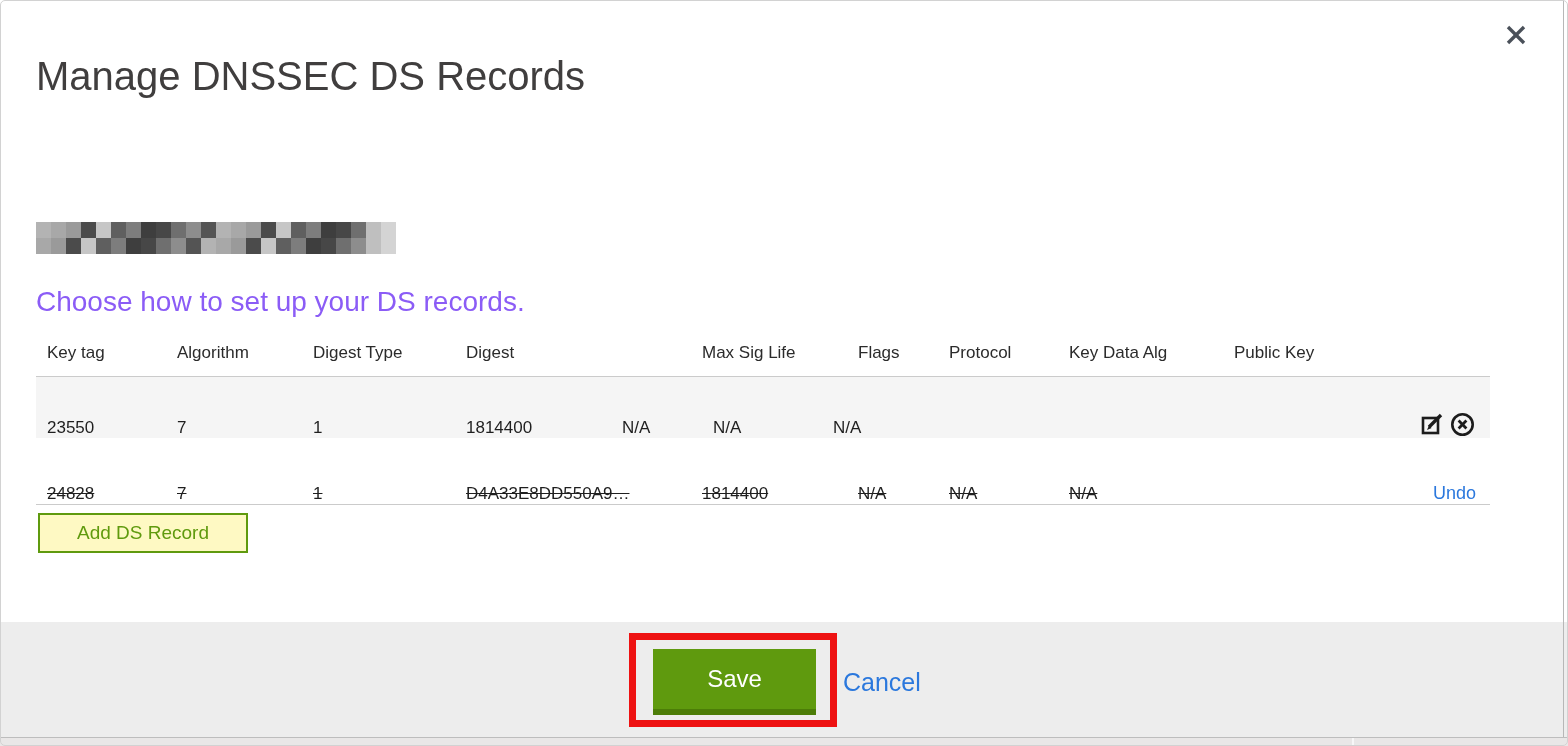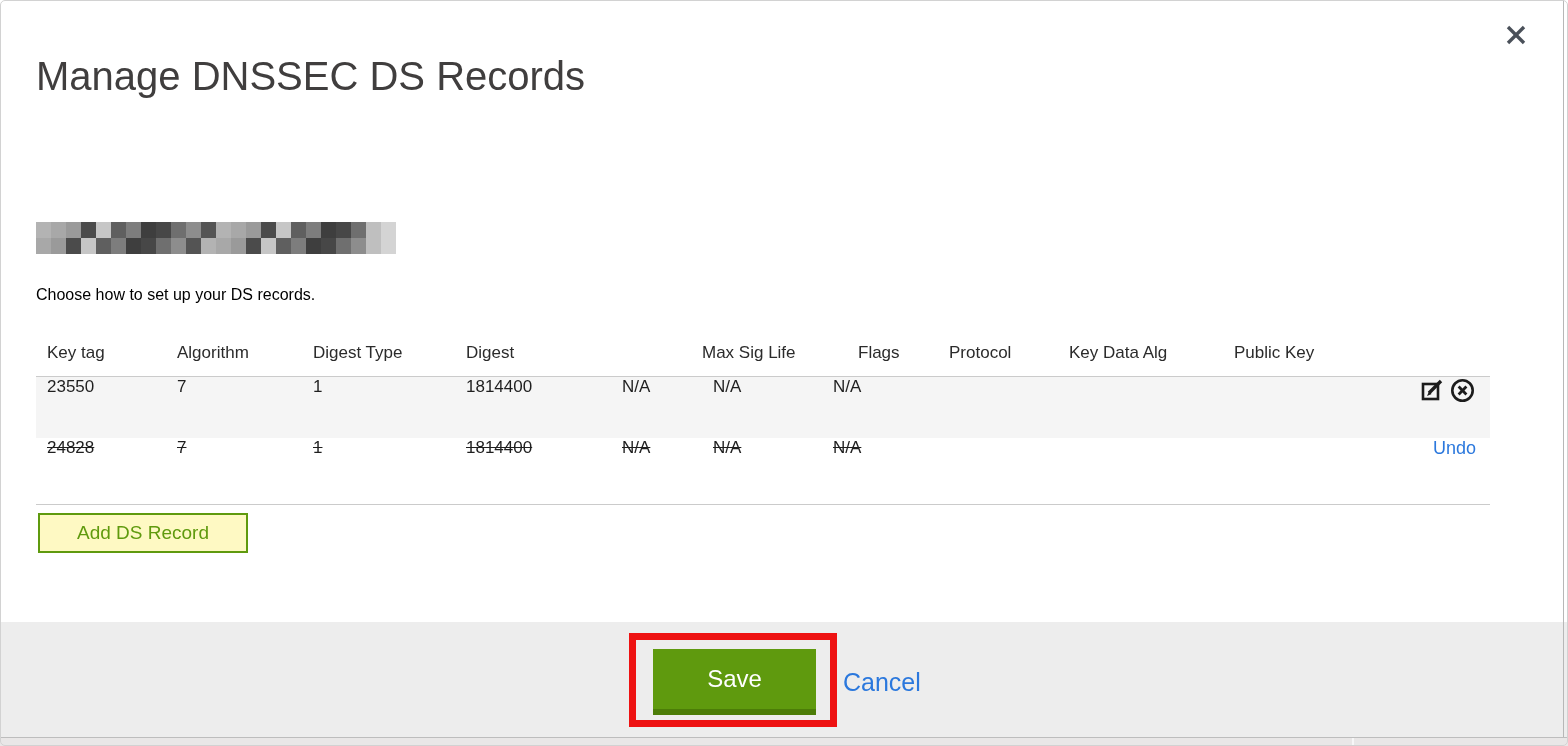--- a/index.html
+++ b/index.html
@@ -9,25 +9,25 @@
     font-family:"Liberation Sans","DejaVu Sans",sans-serif;
   }
   .frame{position:absolute;inset:0;border:1px solid #d2d2d2;border-radius:5px;pointer-events:none;z-index:60;}
 
   .title{position:absolute;left:36px;top:27px;font-size:40px;font-weight:300;color:#403e3e;}
   .close-btn{position:absolute;left:1501px;top:21px;width:30px;height:30px;cursor:pointer;background:none;border:none;padding:2px;}
 
   .redacted{position:absolute;left:36px;top:222px;width:360px;height:32px;display:flex;flex-wrap:wrap;overflow:hidden;}
   .redacted div{width:15px;height:16px;flex:none;}
 
-  .subtitle{position:absolute;left:36px;top:286px;font-size:16px;color:#000000;}
+  .subtitle{position:absolute;left:36px;top:286px;font-size:28px;color:#8b5cf6;}
 
   .table{position:absolute;left:36px;top:330px;width:1454px;font-size:17px;}
   .thead{display:flex;height:46px;align-items:center;color:#2b2b2b;}
-  .trow{display:flex;align-items:flex-start;}
+  .trow{display:flex;align-items:flex-end;}
   .row-current{height:61px;background:#f5f5f5;border-top:1px solid #cbcbcb;}
   .row-deleted{height:66px;border-bottom:1px solid #cbcbcb;}
   .cell{padding-left:11px;box-sizing:border-box;flex:none;white-space:nowrap;overflow:hidden;}
   .c0{width:130px}.c1{width:136px}.c2{width:153px}.c3{width:236px}.c4{width:156px}
   .c5{width:91px}.c6{width:120px}.c7{width:165px}.c8{width:187px}
   .c9{flex:1;display:flex;justify-content:flex-end;align-items:center;padding-right:14px;gap:3px;}
   .strike{text-decoration:line-through;}
   .icon-btn{width:27px;height:27px;cursor:pointer;background:none;border:none;padding:0;display:flex;align-items:center;justify-content:center;}
   .undo{color:#2b78dd;font-size:18px;cursor:pointer;text-decoration:none;}
 
@@ -147,20 +147,21 @@
           <line x1="17.4" y1="9.6" x2="9.6" y2="17.4" stroke="#1c1c1c" stroke-width="2.8"></line>
         </svg>
       </button>
     </div>
   </div>
 
   <div class="trow row-deleted">
     <div class="cell c0 strike">24828</div>
     <div class="cell c1 strike">7</div>
     <div class="cell c2 strike">1</div>
+    <div class="cell c3 strike">D4A33E8DD550A9…</div>
     <div class="cell c4 strike">1814400</div>
     <div class="cell c5 strike">N/A</div>
     <div class="cell c6 strike">N/A</div>
     <div class="cell c7 strike">N/A</div>
     <div class="cell c8 strike"></div>
     <div class="cell c9">
       <a class="undo">Undo</a>
     </div>
   </div>
 </div>

